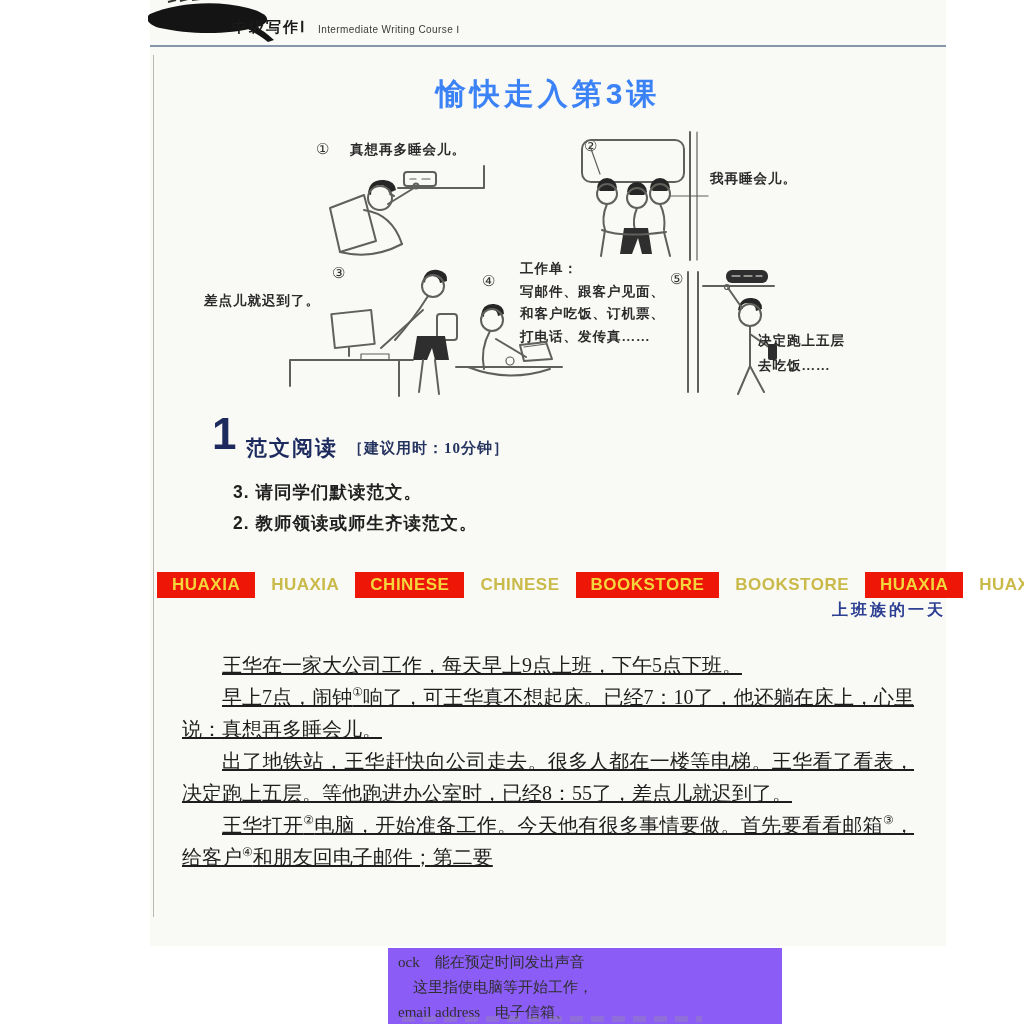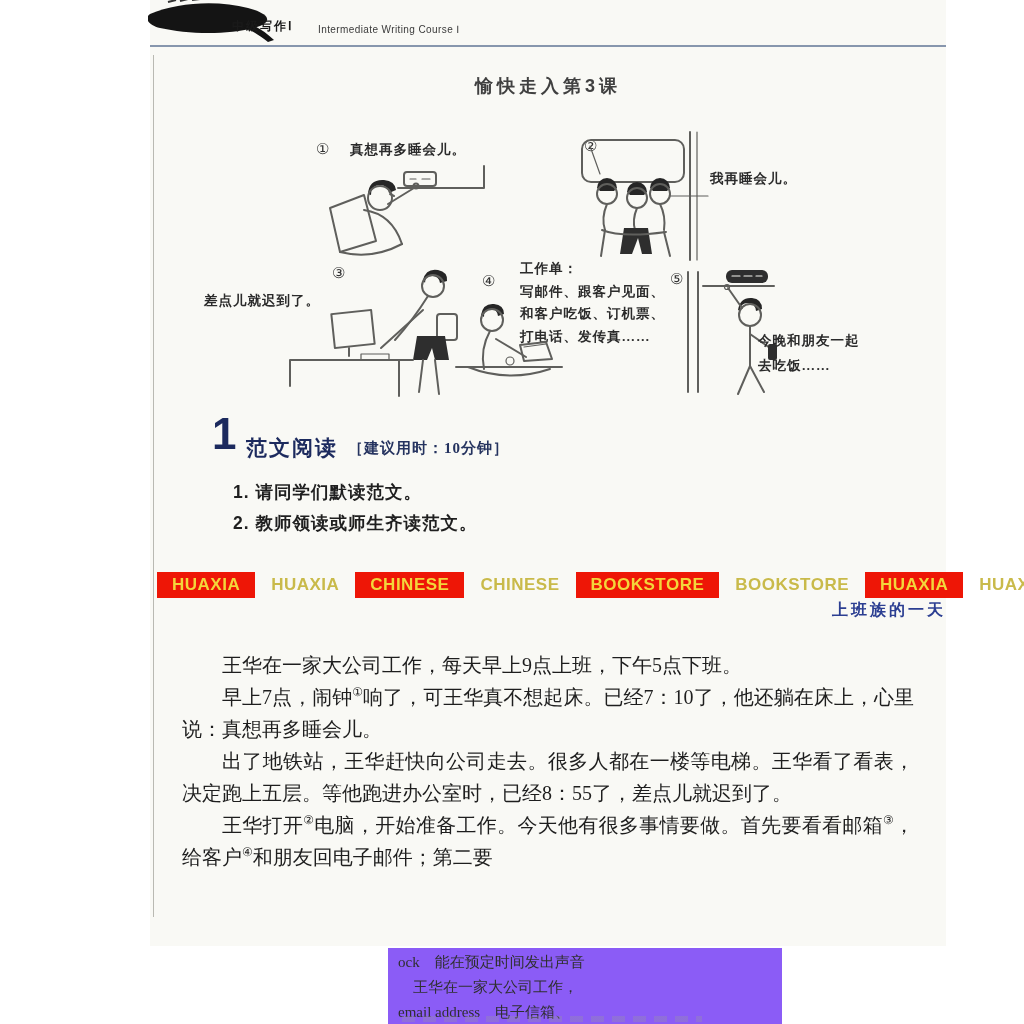--- a/index.html
+++ b/index.html
@@ -8,33 +8,33 @@
     background:#ffffff;font-family:"Liberation Serif",serif;
   }
   .page{
     position:absolute;left:150px;top:0;width:796px;height:946px;
     background:#f9f9f5;
   }
   
   .brush{position:absolute;left:148px;top:0;}
   .hdr-cn{
     position:absolute;left:232px;top:18px;font-family:"Liberation Sans",sans-serif;
-    font-weight:700;font-size:12px;color:#1a1a1a;letter-spacing:2px;
+    font-weight:700;font-size:15px;color:#1a1a1a;letter-spacing:2px;
   }
   .hdr-en{
     position:absolute;left:318px;top:24px;font-family:"Liberation Sans",sans-serif;
     font-size:10px;color:#3a3a3a;letter-spacing:.4px;
   }
   .header-rule{position:absolute;left:150px;top:45px;width:796px;height:2px;background:#8796ad;}
   .left-rule{position:absolute;left:153px;top:55px;width:1px;height:862px;background:#b9b9b2;}
   
   .lesson-title{
     position:absolute;left:150px;top:74px;width:796px;text-align:center;
-    font-family:"Liberation Sans",sans-serif;font-weight:700;font-size:18px;
-    color:#404040;letter-spacing:4px;
+    font-family:"Liberation Sans",sans-serif;font-weight:700;font-size:30px;
+    color:#3b82f6;letter-spacing:4px;
   }
   
   svg.illu{position:absolute;overflow:visible;}
   svg.illu path,svg.illu line,svg.illu rect,svg.illu circle,svg.illu polygon,svg.illu polyline{
     stroke:#5f5f5c;stroke-width:2;fill:none;stroke-linecap:round;stroke-linejoin:round;
   }
   svg.illu .hair{fill:#262626;stroke:none;}
   svg.illu .dark{fill:#2e2e2e;stroke:none;}
   svg.illu .thin{stroke-width:1.2;}
   .illu-num{
@@ -79,21 +79,21 @@
   
   .passage-title{
     position:absolute;left:150px;top:600px;width:796px;text-align:right;
     font-family:"Liberation Sans",sans-serif;font-weight:700;font-size:16px;
     color:#2c3f92;letter-spacing:3px;
   }
   .passage-body{
     position:absolute;left:182px;top:649px;width:732px;
     font-size:20px;line-height:32px;color:#1e1e1e;text-align:justify;
   }
-  .passage-body p{margin:0;text-indent:2em;}
+  .passage-body p{margin:0;text-indent:2em;text-decoration:underline;}
   .passage-body sup{font-size:12px;line-height:0;vertical-align:super;}
   
   .footnote{
     position:absolute;left:388px;top:948px;width:394px;height:76px;
     background:#8b5cf6;font-size:15px;line-height:25px;color:#2f2f2f;
     padding:2px 0 0 10px;box-sizing:border-box;overflow:hidden;white-space:nowrap;
   }
   .footnote-faint{
     position:absolute;left:402px;top:1016px;width:300px;height:6px;opacity:.3;
     background:repeating-linear-gradient(90deg,#9a9a9a 0 13px,transparent 13px 21px);
@@ -197,30 +197,30 @@
   <path class="hair" d="M60,42 q2,-13 14,-12 q10,1 10,11 l-6,2 q-1,-8 -8,-8 q-8,0 -8,8 z"></path>
   <circle cx="72" cy="47" r="11"></circle>
   <path d="M64,40 L50,20"></path>
   <circle class="thin" cx="49" cy="19" r="2.5"></circle>
   <path d="M72,58 V98"></path>
   <path d="M72,66 L92,80"></path>
   <rect class="dark" x="90" y="76" width="9" height="16" rx="2"></rect>
   <path d="M72,98 L60,126 M72,98 L86,124"></path>
 </svg>
 <div class="illu-cap cap5" style="left:758px;top:328px;">
-  <div>今晚和朋友一起</div>
+  <div>决定跑上五层</div>
   <div>去吃饭……</div>
 </div>
 
 <div class="sec-num">1</div>
 <div class="sec-title">范文阅读</div>
 <div class="sec-hint">［建议用时：10分钟］</div>
 
 <div class="instructions">
-  <div>1. 请同学们默读范文。</div>
+  <div>3. 请同学们默读范文。</div>
   <div>2. 教师领读或师生齐读范文。</div>
 </div>
 
 <div class="watermark">
   <span class="wm-item wm-red">HUAXIA</span>
   <span class="wm-item wm-plain">HUAXIA</span>
   <span class="wm-item wm-red">CHINESE</span>
   <span class="wm-item wm-plain">CHINESE</span>
   <span class="wm-item wm-red">BOOKSTORE</span>
   <span class="wm-item wm-plain">BOOKSTORE</span>
@@ -231,16 +231,16 @@
 <div class="passage-title">上班族的一天</div>
 <div class="passage-body">
   <p>王华在一家大公司工作，每天早上9点上班，下午5点下班。</p>
   <p>早上7点，闹钟<sup>①</sup>响了，可王华真不想起床。已经7：10了，他还躺在床上，心里说：真想再多睡会儿。</p>
   <p>出了地铁站，王华赶快向公司走去。很多人都在一楼等电梯。王华看了看表，决定跑上五层。等他跑进办公室时，已经8：55了，差点儿就迟到了。</p>
   <p>王华打开<sup>②</sup>电脑，开始准备工作。今天他有很多事情要做。首先要看看邮箱<sup>③</sup>，给客户<sup>④</sup>和朋友回电子邮件；第二要</p>
 </div>
 
 <div class="footnote">
   <div>ock　能在预定时间发出声音</div>
-  <div>　王华在一家大公司工作，</div>
+  <div>　这里指使电脑等开始工作，</div>
   <div>email address　电子信箱、</div>
 </div>
 <div class="footnote-faint"></div>
 
 </body></html>

